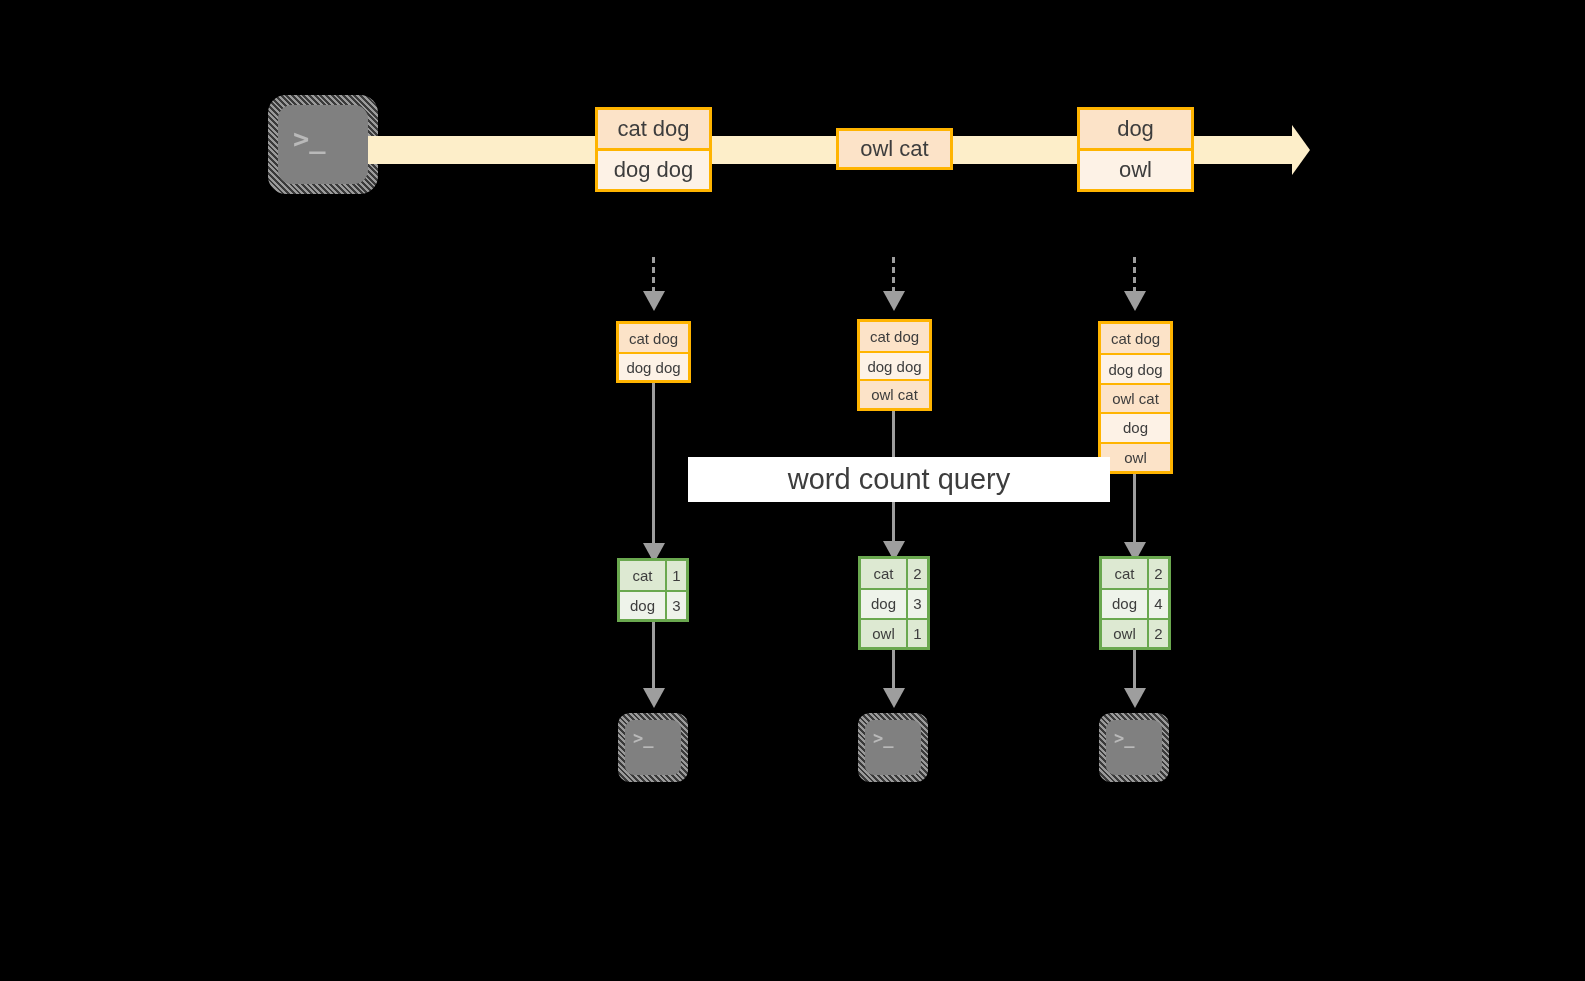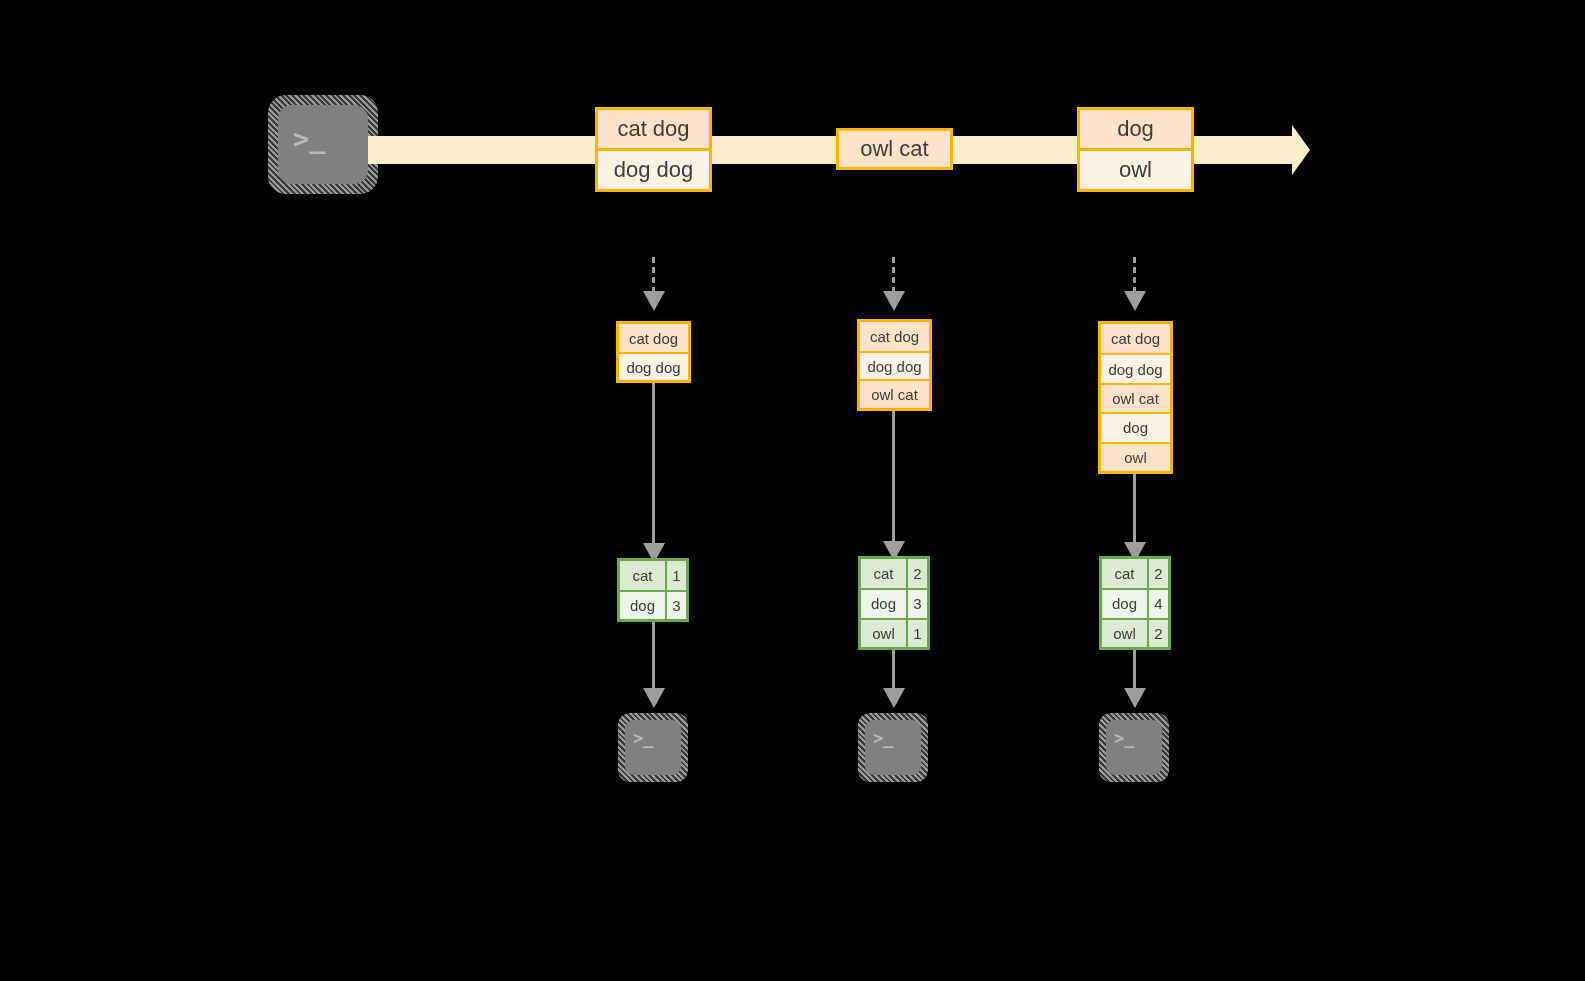--- a/index.html
+++ b/index.html
@@ -192,20 +192,21 @@
     <div class="stack-row" style="height:20%; font-size:15px;">cat dog</div>
     <div class="stack-row alt" style="height:20%; font-size:15px;">dog dog</div>
     <div class="stack-row" style="height:20%; font-size:15px;">owl cat</div>
     <div class="stack-row alt" style="height:20%; font-size:15px;">dog</div>
     <div class="stack-row" style="height:20%; font-size:15px;">owl</div>
   </div>
 
   <div class="vline" style="left:1133px; top:474px; height:74px;"></div>
   <div class="vhead" style="left:1124px; top:542px; border-width:20px 11px 0 11px;"></div>
 
+  <div class="banner" style="left:688px; top:457px; width:422px; height:45px; font-size:29px;">word count query</div>
 
   <div class="rtable" style="left:617px; top:558px; width:72px; height:64px;">
     <div class="rrow" style="height:50%;">
       <div class="rcell-word" style="width:45px; font-size:15px;">cat</div>
       <div class="rcell-count" style="flex:1; font-size:15px;">1</div>
     </div>
     <div class="rrow alt" style="height:50%;">
       <div class="rcell-word" style="width:45px; font-size:15px;">dog</div>
       <div class="rcell-count" style="flex:1; font-size:15px;">3</div>
     </div>

